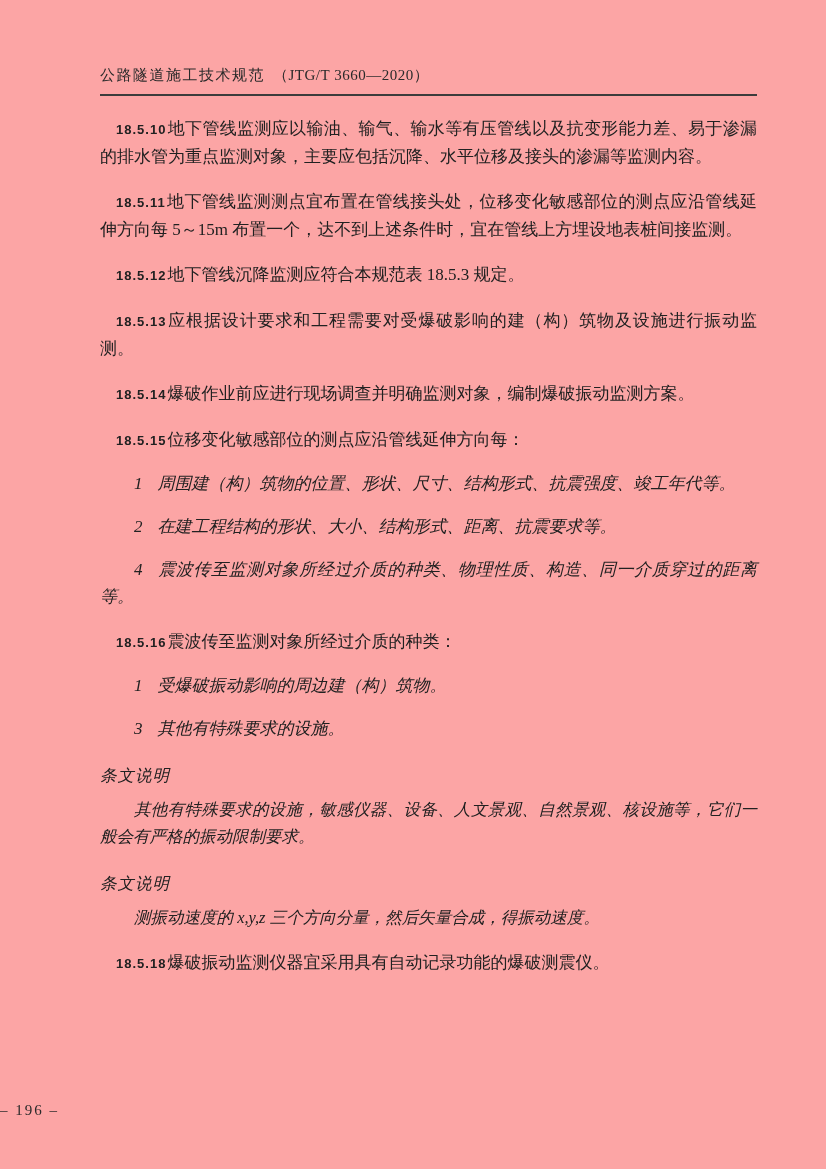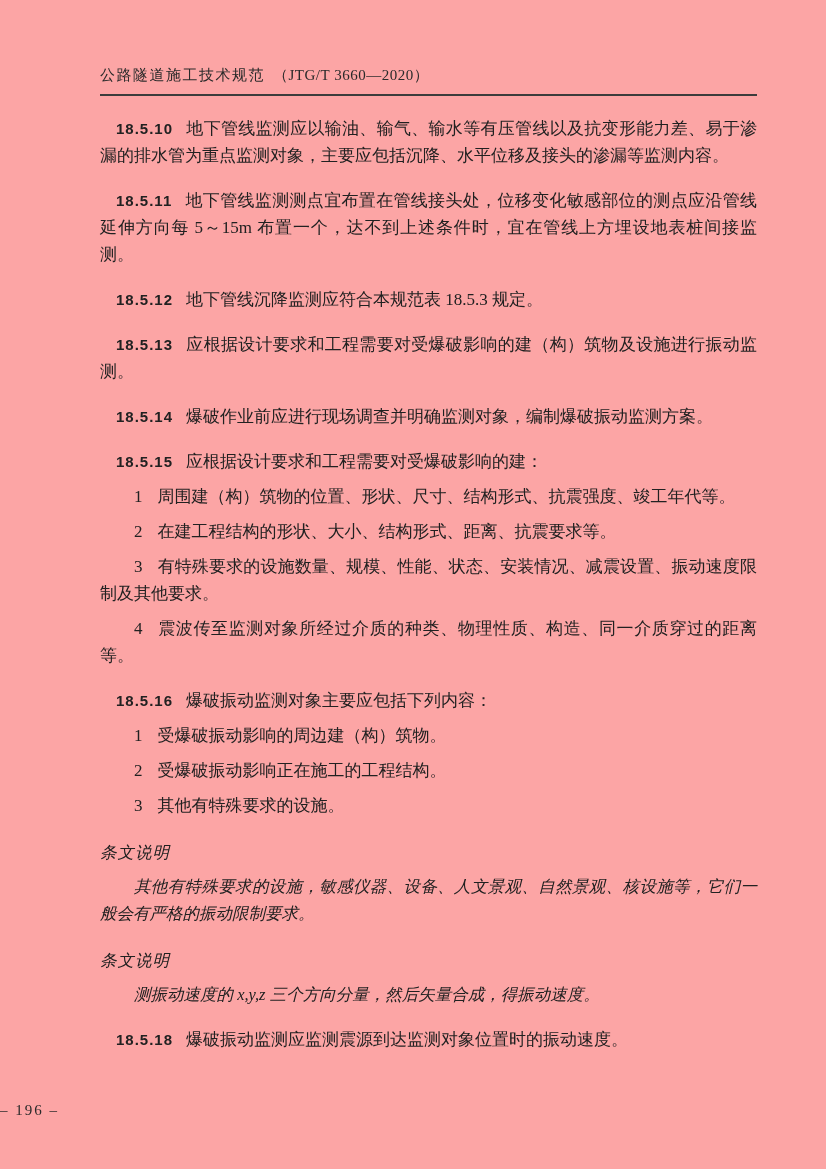--- a/index.html
+++ b/index.html
@@ -22,24 +22,24 @@
     position:absolute; top:94px; left:100px; right:84px;
     height:2px; background:#3c3c3c;
   }
   .content {
     position:absolute; top:97px; left:100px; right:84px;
     font-size:17px; line-height:27px; text-align:justify;
   }
   .clause { margin:18px 0 0 0; text-indent:16px; }
   .clause-num {
     font-family:"Liberation Sans","DejaVu Sans",sans-serif;
-    font-weight:700; font-size:15px; margin-right:13px;
+    font-weight:700; font-size:13px; margin-right:1px;
     letter-spacing:1px;
   }
-  .sub-item { margin:8px 0 0 0; text-indent:34px; }
+  .sub-item { margin:16px 0 0 0; text-indent:34px;font-style:italic; }
   .item-num { margin-right:15px; }
   .commentary-label {
     margin:20px 0 0 0; text-indent:0;
     font-weight:400; font-style:italic; font-size:16.5px;
     letter-spacing:1px;
   }
   .commentary-text {
     margin:7px 0 0 0; text-indent:34px; font-style:italic; font-size:16.5px;
   }
   .page-footer {
@@ -62,37 +62,35 @@
     <p class="clause"><span class="clause-num">18.5.10</span><span>地下管线监测应以输油、输气、输水等有压管线以及抗变形能力差、易于渗漏的排水管为重点监测对象，主要应包括沉降、水平位移及接头的渗漏等监测内容。</span></p>
 
     <p class="clause"><span class="clause-num">18.5.11</span><span>地下管线监测测点宜布置在管线接头处，位移变化敏感部位的测点应沿管线延伸方向每 5～15m 布置一个，达不到上述条件时，宜在管线上方埋设地表桩间接监测。</span></p>
 
     <p class="clause"><span class="clause-num">18.5.12</span><span>地下管线沉降监测应符合本规范表 18.5.3 规定。</span></p>
 
     <p class="clause"><span class="clause-num">18.5.13</span><span>应根据设计要求和工程需要对受爆破影响的建（构）筑物及设施进行振动监测。</span></p>
 
     <p class="clause"><span class="clause-num">18.5.14</span><span>爆破作业前应进行现场调查并明确监测对象，编制爆破振动监测方案。</span></p>
 
-    <p class="clause"><span class="clause-num">18.5.15</span><span>应根据设计要求和工程需要对受爆破影响的建：</span></p>
+    <p class="clause"><span class="clause-num">18.5.15</span><span>位移变化敏感部位的测点应沿管线延伸方向每：</span></p>
     <p class="sub-item"><span class="item-num">1</span><span>周围建（构）筑物的位置、形状、尺寸、结构形式、抗震强度、竣工年代等。</span></p>
     <p class="sub-item"><span class="item-num">2</span><span>在建工程结构的形状、大小、结构形式、距离、抗震要求等。</span></p>
-    <p class="sub-item"><span class="item-num">3</span><span>有特殊要求的设施数量、规模、性能、状态、安装情况、减震设置、振动速度限制及其他要求。</span></p>
     <p class="sub-item"><span class="item-num">4</span><span>震波传至监测对象所经过介质的种类、物理性质、构造、同一介质穿过的距离等。</span></p>
 
-    <p class="clause"><span class="clause-num">18.5.16</span><span>爆破振动监测对象主要应包括下列内容：</span></p>
+    <p class="clause"><span class="clause-num">18.5.16</span><span>震波传至监测对象所经过介质的种类：</span></p>
     <p class="sub-item"><span class="item-num">1</span><span>受爆破振动影响的周边建（构）筑物。</span></p>
-    <p class="sub-item"><span class="item-num">2</span><span>受爆破振动影响正在施工的工程结构。</span></p>
     <p class="sub-item"><span class="item-num">3</span><span>其他有特殊要求的设施。</span></p>
 
     <p class="commentary-label">条文说明</p>
     <p class="commentary-text">其他有特殊要求的设施，敏感仪器、设备、人文景观、自然景观、核设施等，它们一般会有严格的振动限制要求。</p>
 
 
     <p class="commentary-label">条文说明</p>
     <p class="commentary-text">测振动速度的 x,y,z 三个方向分量，然后矢量合成，得振动速度。</p>
 
-    <p class="clause"><span class="clause-num">18.5.18</span><span>爆破振动监测应监测震源到达监测对象位置时的振动速度。</span></p>
+    <p class="clause"><span class="clause-num">18.5.18</span><span>爆破振动监测仪器宜采用具有自动记录功能的爆破测震仪。</span></p>
 
   </div>
 
   <div class="page-footer">– 196 –</div>
 
 </div>
 
 </body></html>

